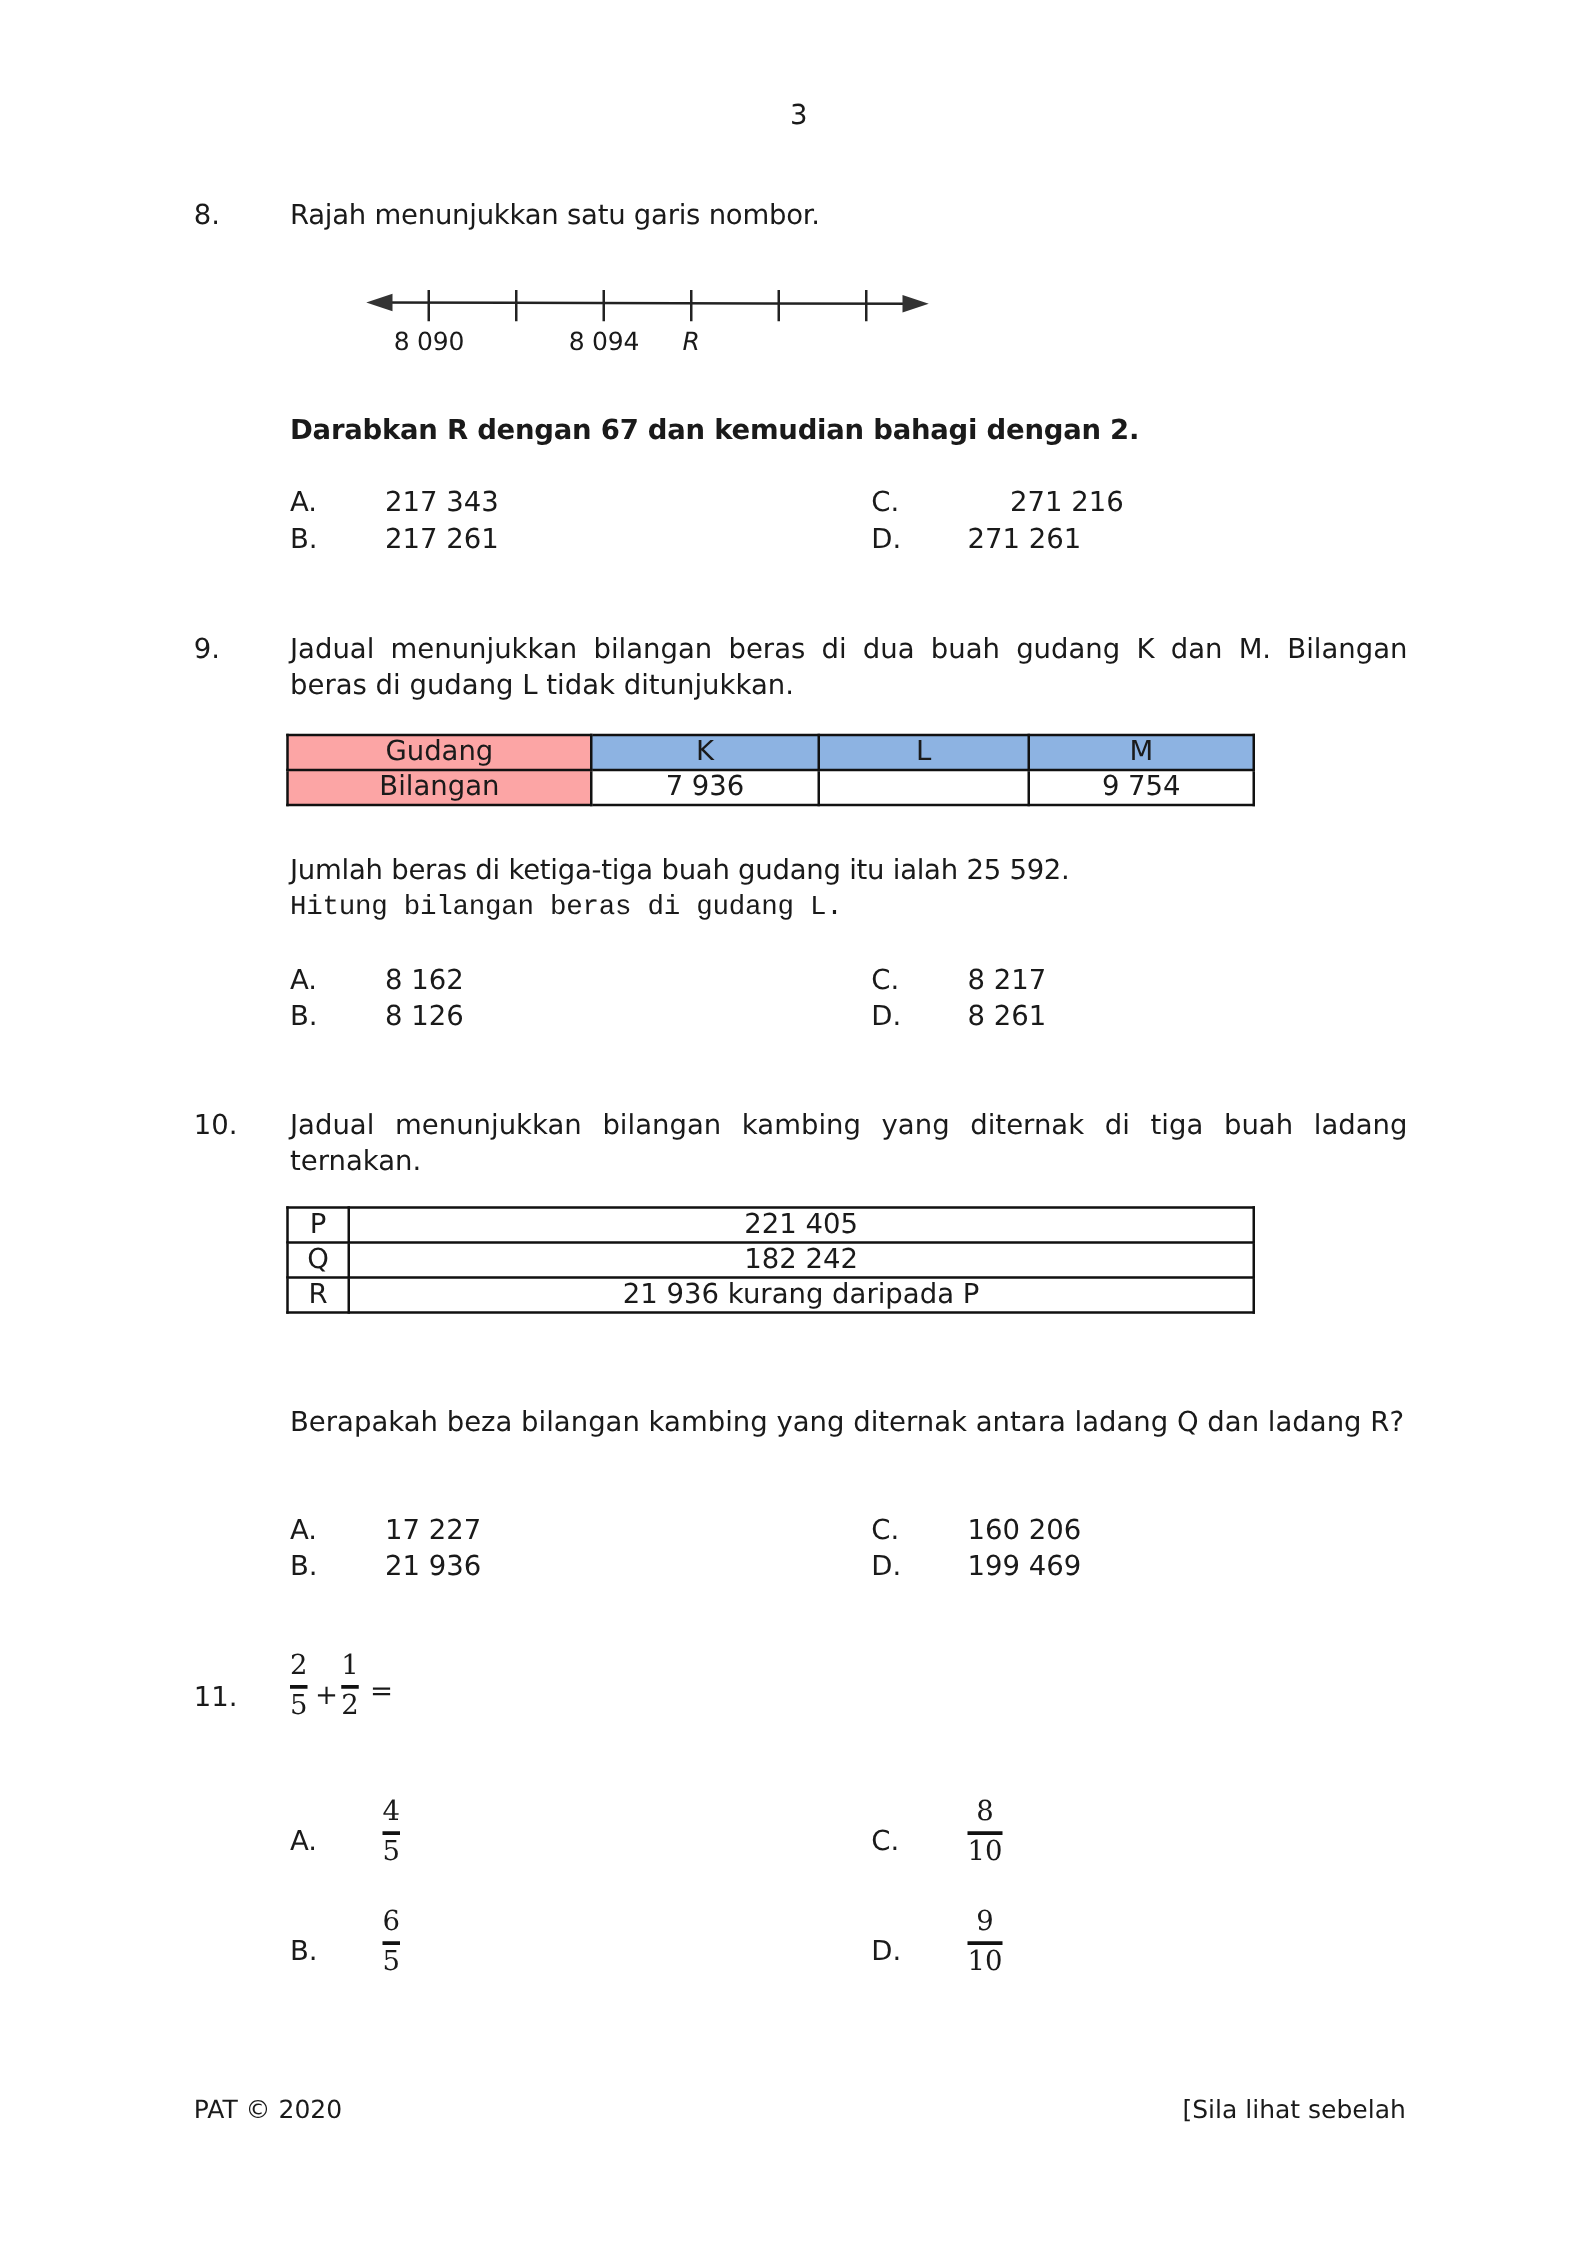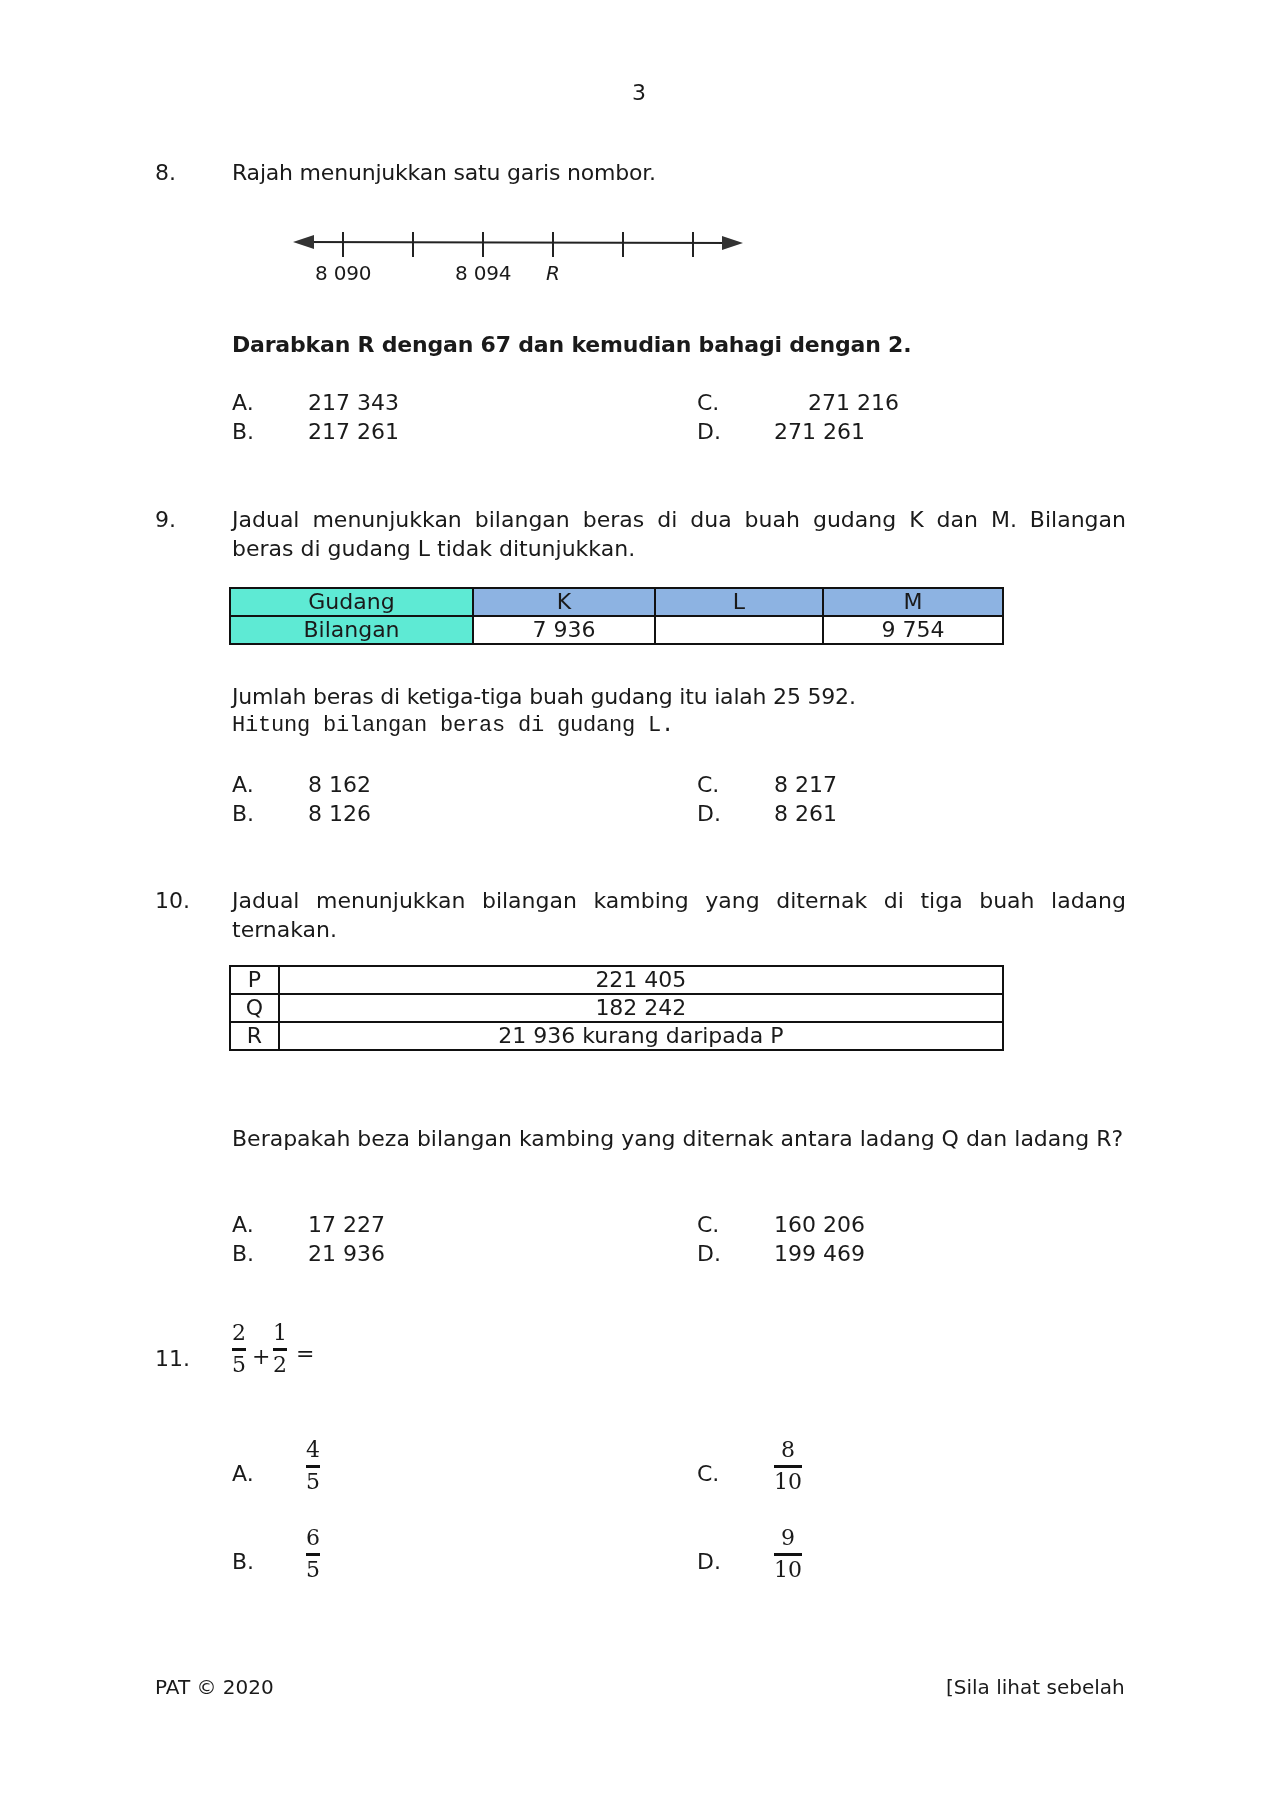--- a/index.html
+++ b/index.html
@@ -6,21 +6,21 @@
   body { width: 1273px; height: 1800px; position: relative; overflow: hidden;
          font-family: "DejaVu Sans", sans-serif; color: #1a1a1a; }
   .abs { position: absolute; }
   .t { position: absolute; font-size: 22px; line-height: 29px; white-space: nowrap; letter-spacing: -0.2px; }
   .qnum { position: absolute; left: 155px; font-size: 22px; line-height: 29px; }
   .justify { position: absolute; left: 232px; width: 894px; font-size: 22px; line-height: 29px; text-align: justify; text-align-last: left; }
   .opt-letter { position: absolute; font-size: 22px; line-height: 29px; }
   .opt-val { position: absolute; font-size: 22px; line-height: 29px; white-space: nowrap; }
   table.tbl { position: absolute; border-collapse: collapse; font-size: 22px; }
   table.tbl td { border: 2px solid #111; text-align: center; padding: 0; line-height: 26px; height: 26px; }
-  .pink { background: #5eead4; }
+  .pink { background: #fca5a5; }
   .blue { background: #8db3e2; }
   .peach { background: #fbd4b4; }
   .frac { position: absolute; display: flex; flex-direction: column; align-items: center;
           font-family: "DejaVu Serif", serif; font-size: 22px; line-height: 24px; }
   .frac .bar { height: 3px; background: #111; margin: 3px 0 2px; align-self: stretch; }
   .footer { position: absolute; font-size: 20px; line-height: 26px; }
 </style>
 </head>
 <body>
 

